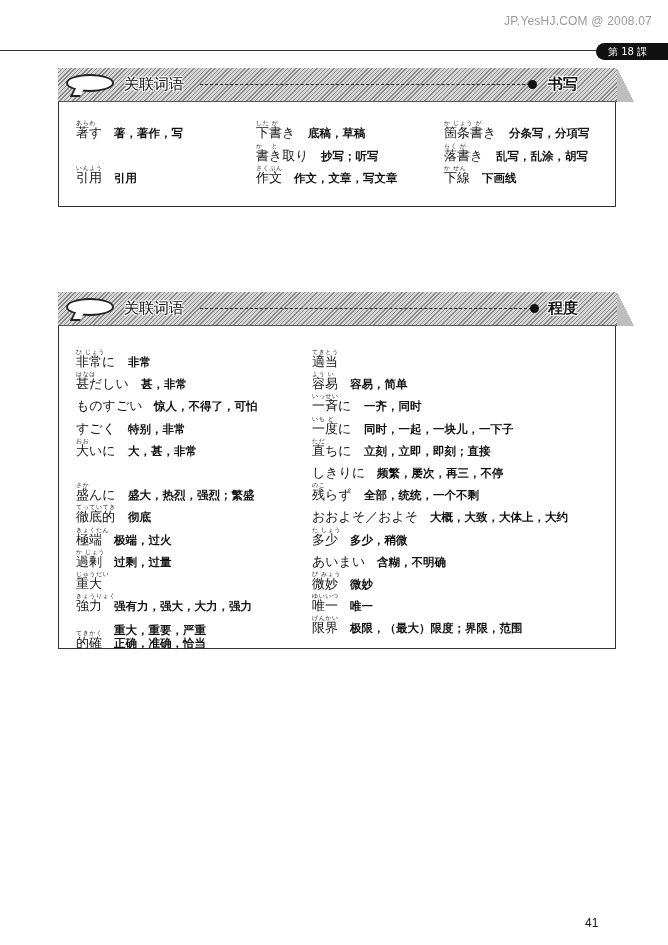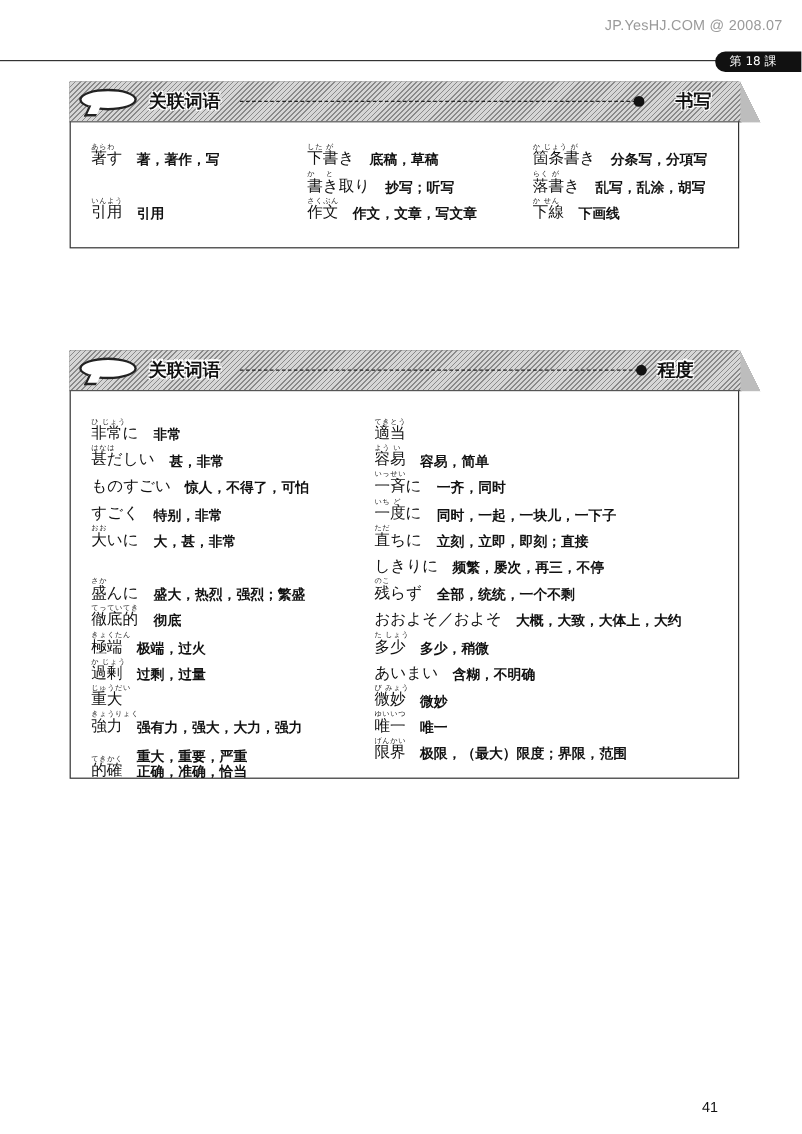--- a/index.html
+++ b/index.html
@@ -44,40 +44,40 @@
     border: 2px solid #222; border-radius: 50%;
     background: #fff;
   }
   .bubble-tail {
     position: absolute; left: 14px; top: 20px; width: 10px; height: 9px;
     border-left: 2px solid #222; border-bottom: 2px solid #222;
     background: #fff; transform: skewX(-25deg);
   }
   .banner-title {
     position: absolute; left: 66px; top: 7px;
-    font-size: 15px; font-weight: bold; color: #111;
+    font-size: 15px; font-weight: normal; color: #111;
     text-shadow: 1px 1px 0 #fff, -1px -1px 0 #fff, 1px -1px 0 #fff, -1px 1px 0 #fff;
   }
   .banner-line {
     position: absolute; left: 142px; top: 16px; height: 1px;
     border-top: 1px dashed #222;
   }
   .box-top .banner-line { width: 330px; }
   .box-bottom .banner-line { width: 332px; }
   .banner-dot {
     position: absolute; top: 12px; width: 9px; height: 9px;
     border-radius: 50%; background: #111;
   }
   .box-top .banner-dot { left: 470px; }
   .box-bottom .banner-dot { left: 472px; }
   .banner-cat {
     position: absolute; top: 7px; font-size: 15px; font-weight: bold; color: #111;
     text-shadow: 1px 1px 0 #fff, -1px -1px 0 #fff, 1px -1px 0 #fff, -1px 1px 0 #fff;
   }
-  .box-top .banner-cat { left: 490px; margin-left: 15px; }
+  .box-top .banner-cat { left: 490px; }
   .box-bottom .banner-cat { left: 490px; }
 
   
   .grid { position: absolute; }
   .entry { position: absolute; white-space: nowrap; height: 24px; }
   .ruby {
     position: absolute; top: 0; left: 0;
     font-size: 6px; color: #222; letter-spacing: 0.5px; line-height: 7px;
   }
   .word {

